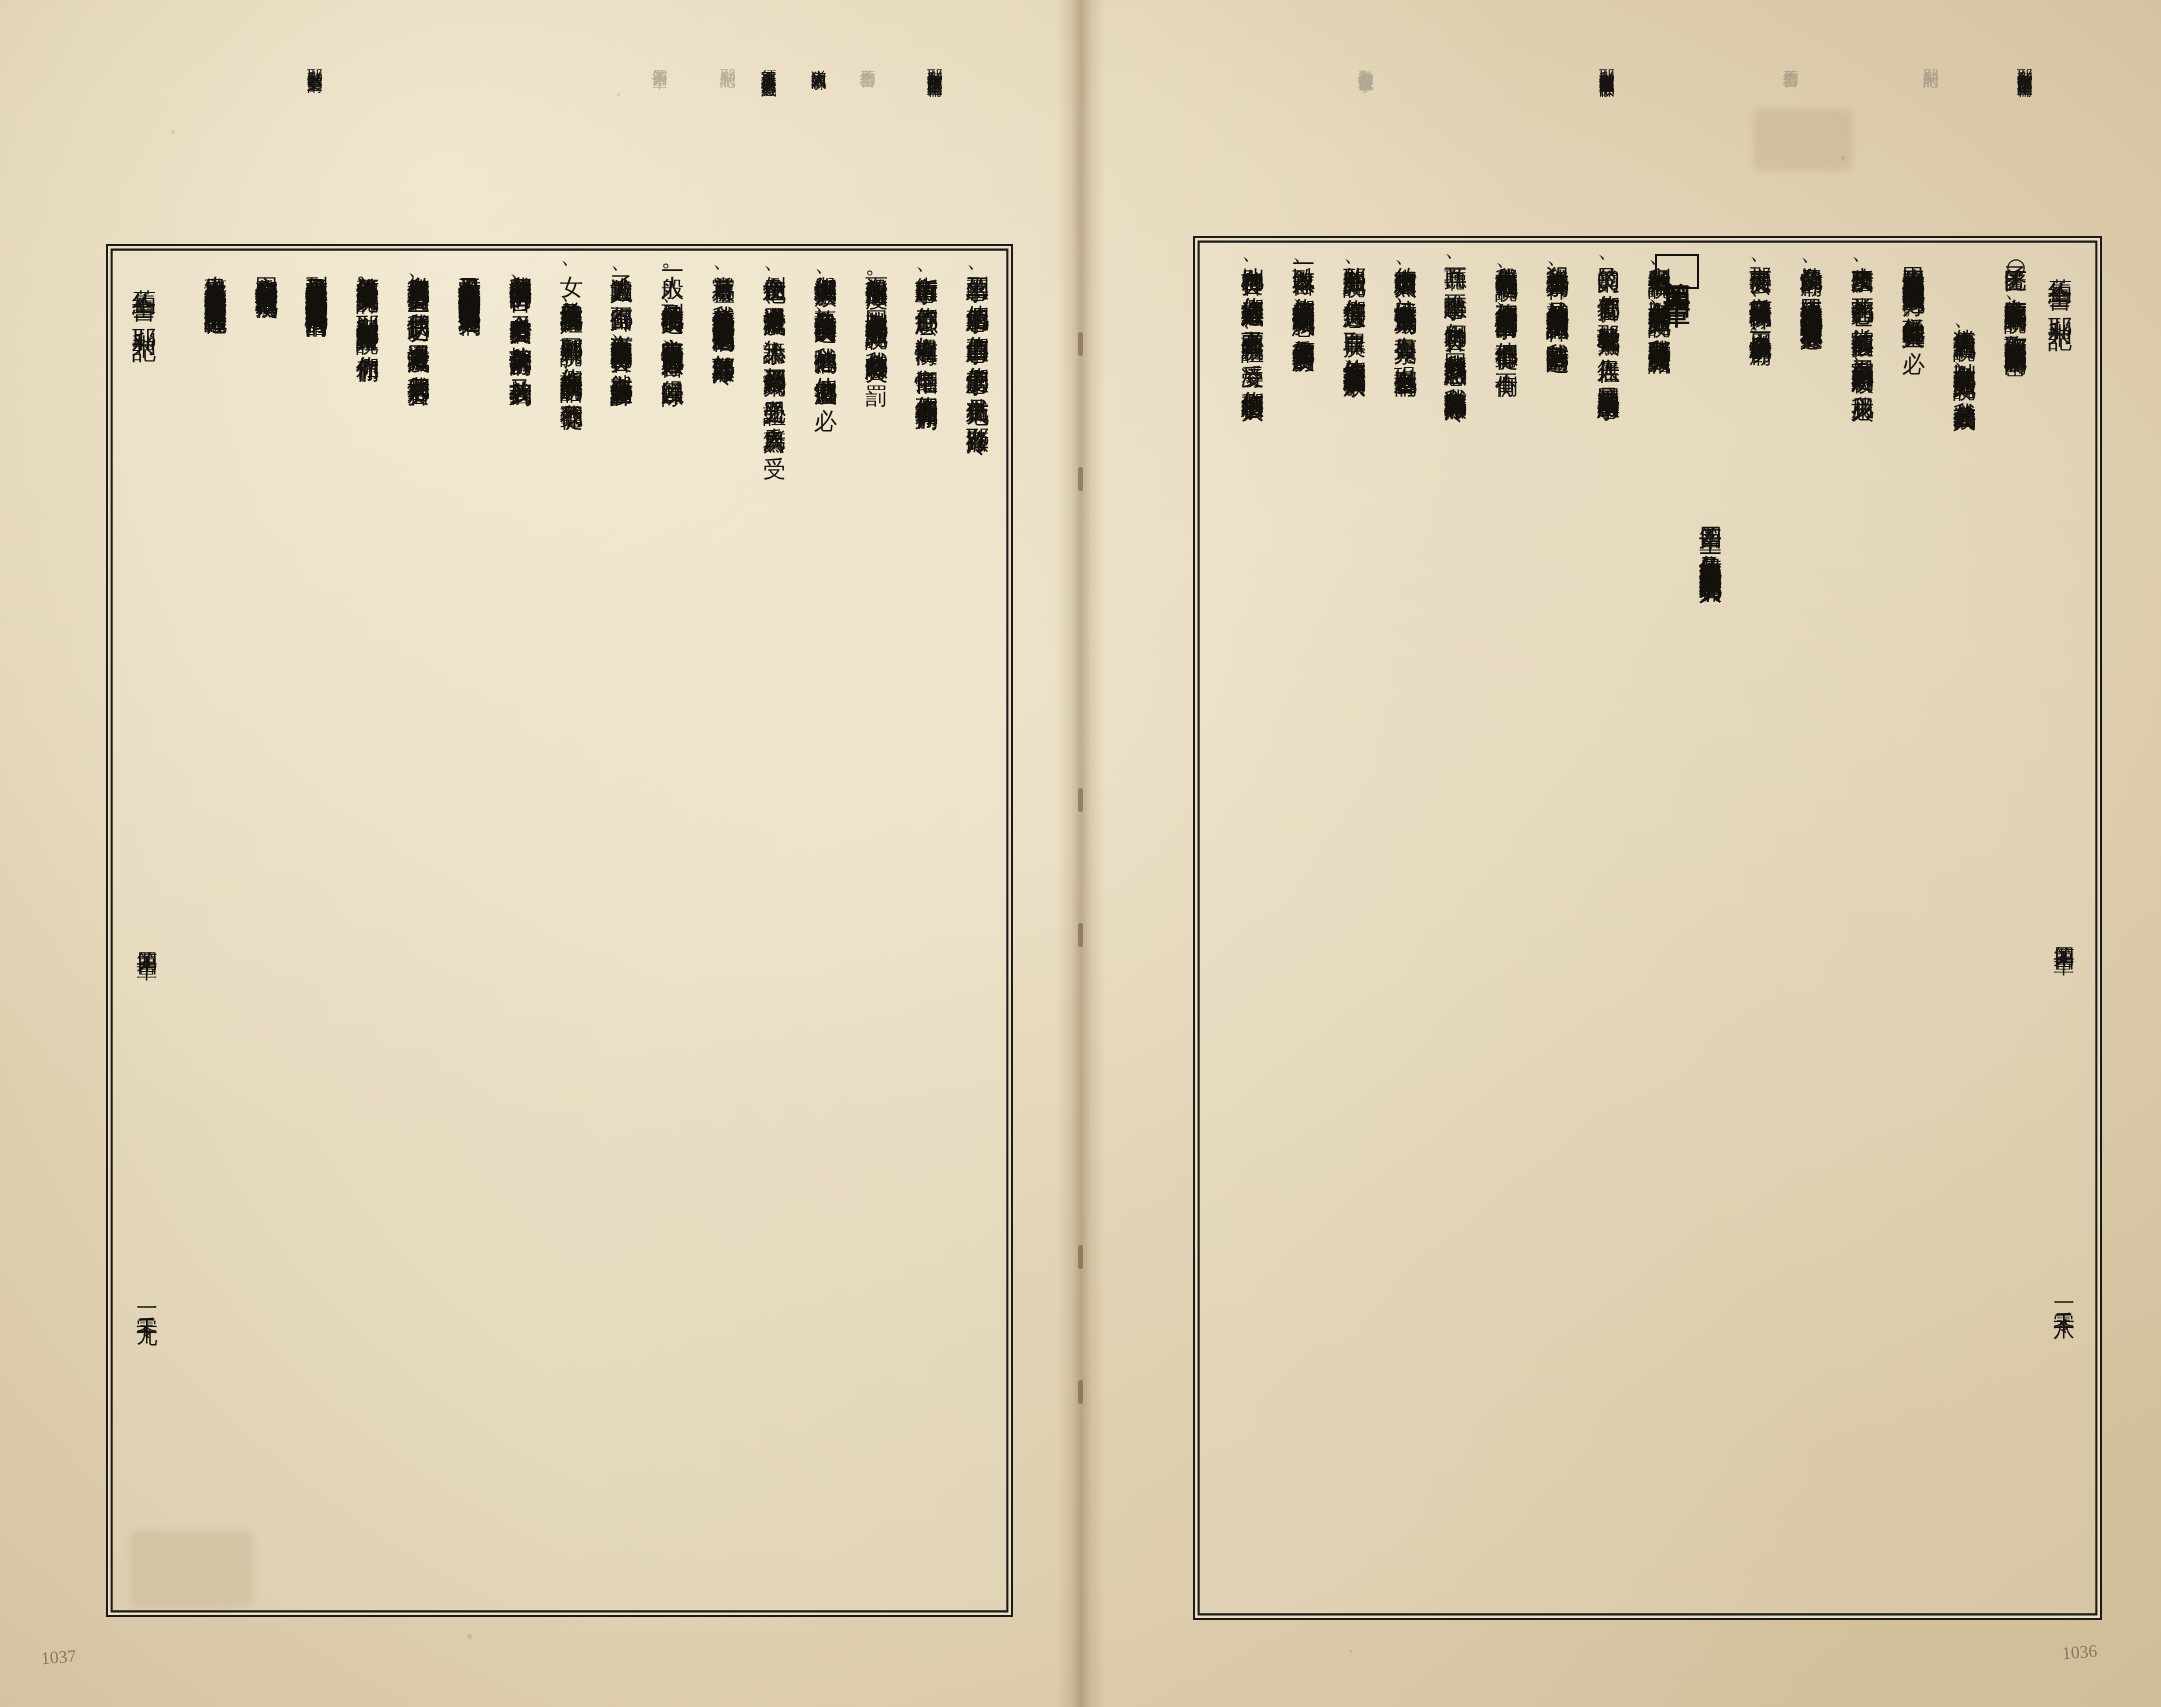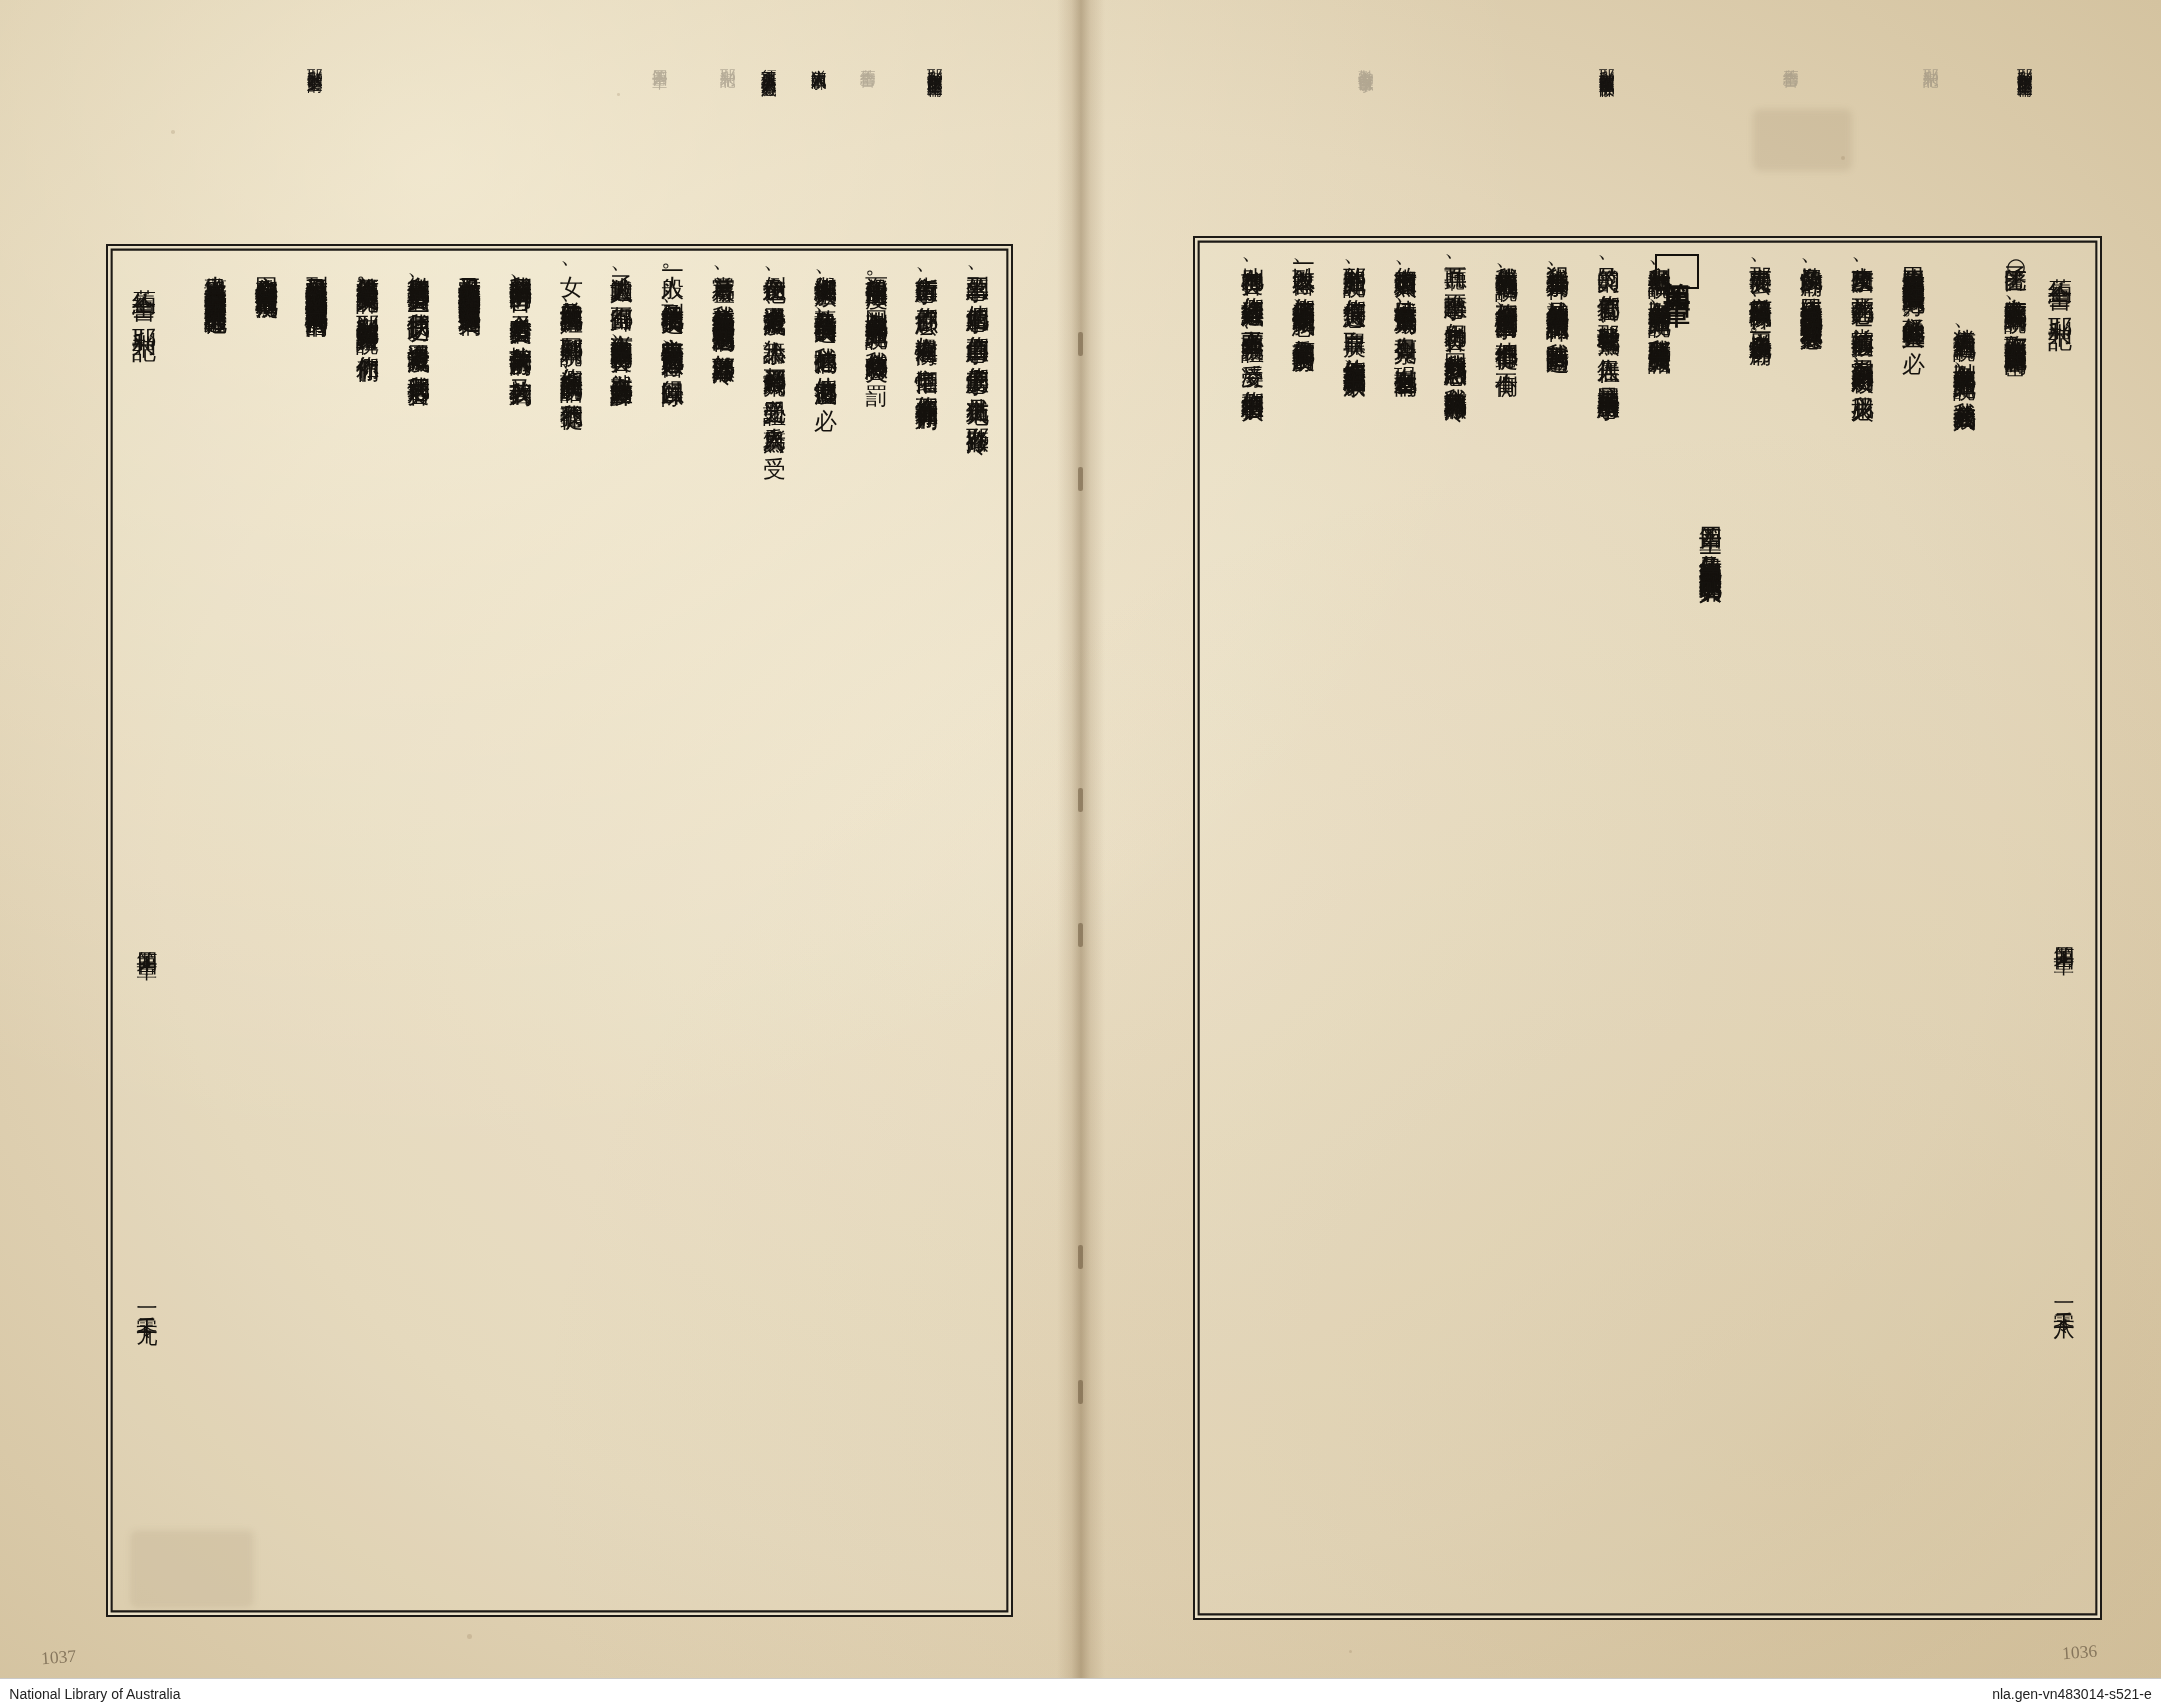--- a/index.html
+++ b/index.html
@@ -236,18 +236,14 @@
   <div class="vcol bodycol" style="left:1491px;top:249px;height:1343px;">我僕人衆先知去警致他們說、你們不要行我所厭惡的這可憎的事、他們卻不肯聽從、不肯側</div>
   <div class="vcol bodycol" style="left:1440px;top:249px;height:1343px;">耳而聽、不轉離惡事、仍向別神焚香、因此我傾洩我的盛怒烈忿、我向猶大諸城邑和耶路撒冷</div>
   <div class="vcol bodycol" style="left:1390px;top:249px;height:1343px;">的街市發怒猶如烈火、使城邑街市盡都荒蕪成爲荒塲、有如今日光景、現在以色列上帝萬有</div>
   <div class="vcol bodycol" style="left:1339px;top:249px;height:1343px;">的主耶和華如此說、你們爲何行這大惡、自取罪戾、使你們男女孩童嬰兒都滅絕在猶大族中、</div>
   <div class="vcol bodycol" style="left:1288px;top:249px;height:1343px;">以致無一人存留、你們爲何拜你們手所作的偶像干犯我怒、爲何在你們到了要寄居的伊及</div>
   <div class="vcol bodycol" style="left:1237px;top:249px;height:1343px;">地向別神焚香、你們這樣行必致滅絕、必在天下萬國中被咒詛、受凌辱、你們列祖的惡事猶大</div>
 
   <div class="pencil" style="left:41px;top:1647px;">1037</div>
   <div class="pencil" style="left:2062px;top:1642px;">1036</div>
 
-  <div class="footer">
-    <span>National Library of Australia</span>
-    <span>nla.gen-vn483014-s521-e</span>
-  </div>
 </div>
 
 
 </body></html>

